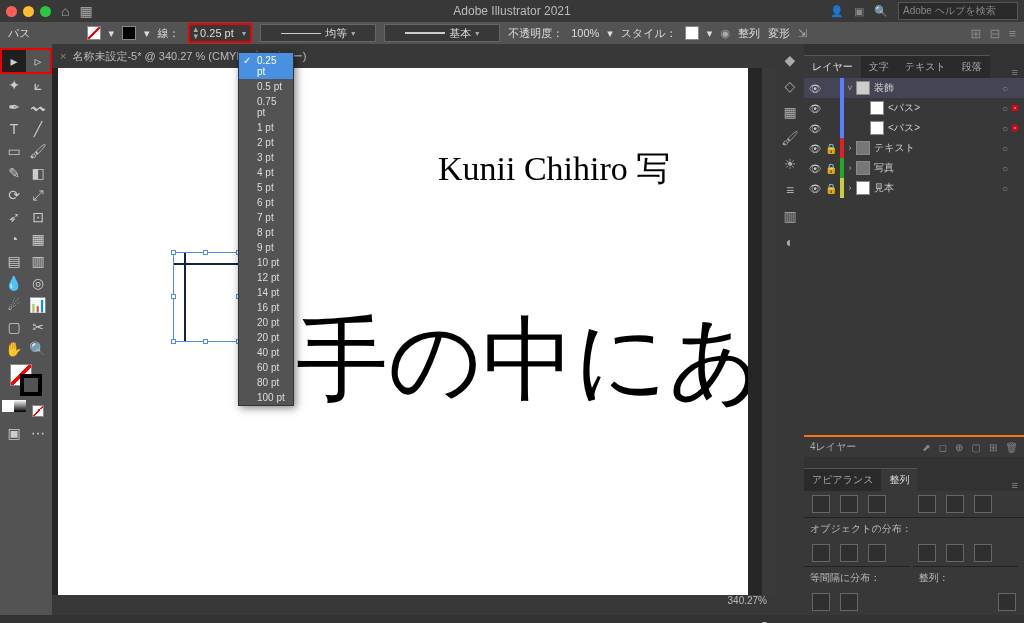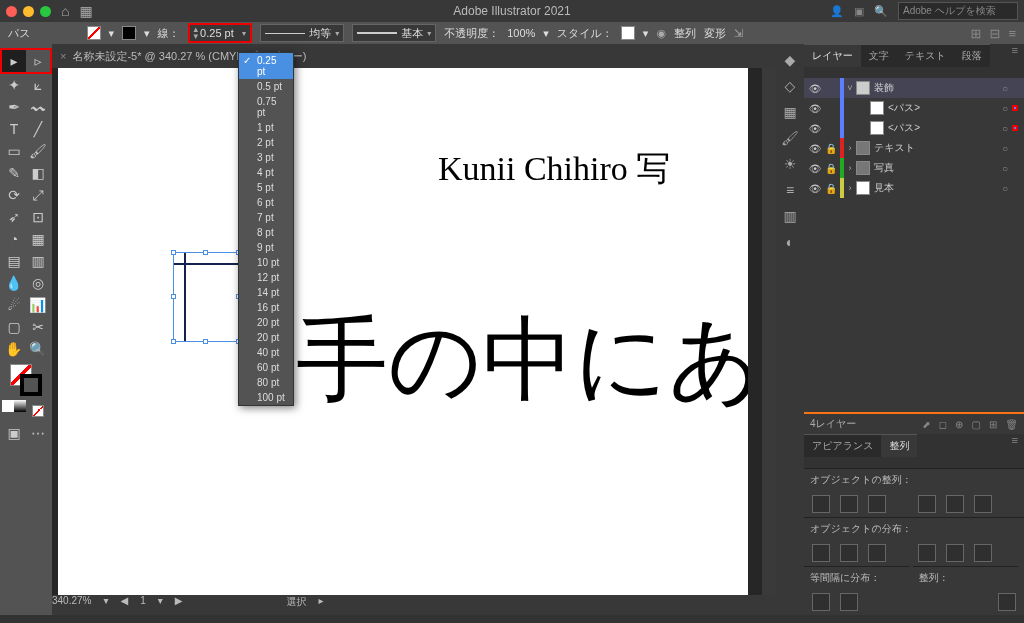--- a/index.html
+++ b/index.html
@@ -12,21 +12,21 @@
 .tr-red { background: #ff5f57; } .tr-yel { background: #febc2e; } .tr-grn { background: #28c840; }
 .titlebar .home-icon,.titlebar .doc-icon{ margin-left:10px;color:#aaa;font-size:14px;}
 .titlebar-title { position: absolute; left: 50%; transform: translateX(-50%); color: #bbb; font-size: 12px; }
 .titlebar-right{position:absolute;right:6px;display:flex;align-items:center;gap:10px;color:#888;font-size:11px;}
 .search-box{background:#2a2a2a;border:1px solid #555;padding:1px 4px;font-size:10px;color:#888;width:120px;}
 
 
 .controlbar { height: 22px; background: #535353; display:flex; align-items:center; padding:0 8px; gap:8px; font-size:11px; color:#ddd;}
 .stroke-field{display:flex;align-items:center;background:#383838;border:2px solid #e00;padding:0 4px;height:20px;gap:2px;}
 .stroke-field input{background:transparent;border:none;color:#ddd;width:40px;font-size:11px;}
-.dd{display:flex;align-items:center;background:#383838;border:1px solid #666;height:18px;padding:0 4px;gap:4px;}
+.dd{display:flex;align-items:center;background:#383838;border:1px solid #666;height:18px;padding:0 20px;gap:4px;}
 .dd .arrow{font-size:8px;color:#aaa;}
 .swatch-no{width:14px;height:14px;border:1px solid #888;background:linear-gradient(to top left,transparent 45%,red 45%,red 55%,transparent 55%),#fff;}
 .swatch-black{width:14px;height:14px;border:1px solid #888;background:#000;}
 .swatch-white{width:14px;height:14px;border:1px solid #888;background:#fff;}
 .ctrl-right{margin-left:auto;display:flex;gap:8px;color:#888;font-size:13px;}
 
 
 .main { display:flex; height: 571px; }
 .left-tools{width:52px;background:#535353;display:flex;flex-direction:column;align-items:center;padding-top:4px;gap:0;}
 .tool-pair{display:flex;gap:0;}
@@ -46,34 +46,34 @@
 .sel-box{position:absolute;left:115px;top:184px;width:66px;height:90px;border:1px solid #4a90e2;}
 .sel-box .hnd{position:absolute;width:5px;height:5px;background:#fff;border:1px solid #4a90e2;}
 .sel-box .hnd.tl{left:-3px;top:-3px}.sel-box .hnd.tm{left:50%;top:-3px;margin-left:-3px}.sel-box .hnd.tr{right:-3px;top:-3px}
 .sel-box .hnd.ml{left:-3px;top:50%;margin-top:-3px}.sel-box .hnd.mr{right:-3px;top:50%;margin-top:-3px}
 .sel-box .hnd.bl{left:-3px;bottom:-3px}.sel-box .hnd.bm{left:50%;bottom:-3px;margin-left:-3px}.sel-box .hnd.br{right:-3px;bottom:-3px}
 .sel-box .art-h{position:absolute;left:0;right:0;top:10px;height:2px;background:#14214f;}
 .sel-box .art-v{position:absolute;left:10px;top:0;bottom:0;width:2px;background:#14214f;}
 .txt1{position:absolute;left:380px;top:78px;font-family:"Times New Roman",serif;font-size:34px;color:#000;white-space:nowrap;}
 .txt2{position:absolute;left:238px;top:230px;font-family:"YuMincho","Hiragino Mincho Pro",serif;font-size:92px;color:#000;white-space:nowrap;font-weight:500;}
 .vscroll{width:14px;background:#3a3a3a;}
-.status{height:20px;background:#383838;display:flex;align-items:flex-start;padding:0 0;gap:12px;font-size:10px;color:#bbb;}
+.status{height:20px;background:#383838;display:flex;align-items:flex-end;padding:0 9px;gap:12px;font-size:10px;color:#bbb;flex-direction:column;}
 
 
 .stroke-dd{position:absolute;left:238px;top:52px;width:56px;background:#535353;border:1px solid #333;z-index:100;box-shadow:2px 2px 8px rgba(0,0,0,0.5);}
 .stroke-dd .opt{padding:2px 8px 2px 18px;font-size:10px;color:#ddd;cursor:pointer;position:relative;}
 .stroke-dd .opt.sel{background:#4a90e2;color:#fff;}
 .stroke-dd .opt.sel::before{content:"✓";position:absolute;left:4px;}
 
 
 .right-stack{width:28px;background:#383838;display:flex;flex-direction:column;align-items:center;padding-top:8px;gap:10px;}
 .right-stack .ic{color:#aaa;font-size:14px;cursor:pointer;}
 
 .right-panels{width:220px;background:#383838;display:flex;flex-direction:column;}
-.panel-tabs{display:flex;height:34px;background:#323232;align-items:flex-start;}
+.panel-tabs{display:flex;height:34px;background:#323232;align-items:flex-end;}
 .panel-tabs .tab{padding:4px 8px;font-size:10px;color:#aaa;background:#2a2a2a;border-top:1px solid #555;cursor:pointer;}
 .panel-tabs .tab.act{background:#383838;color:#ddd;}
 .panel-tabs .menu{margin-left:auto;padding:0 6px;color:#888;}
 .layers-body{flex:0 0 auto;max-height:360px;background:#383838;}
 .layer-row{display:flex;align-items:center;height:20px;padding:0 2px;font-size:10px;color:#ccc;}
 .layer-row.sel{background:#445;}
 .layer-row .vis{width:18px;text-align:center;color:#ccc;}
 .layer-row .lock{width:16px;text-align:center;color:#aaa;}
 .layer-row .ind{}
 .layer-row .exp{width:12px;text-align:center;color:#aaa;font-size:9px;}
@@ -361,21 +361,20 @@
         <span>🗑</span>
       </div>
     </div>
 
     <div class="panel-tabs">
       <div class="tab">アピアランス</div>
       <div class="tab act">整列</div>
       <div class="menu">≡</div>
     </div>
     <div class="align-panel">
-      <div class="align-head">オブジェクトの整列：</div>
       <div class="align-row">
         <span class="align-ic"></span>
         <span class="align-ic"></span>
         <span class="align-ic"></span>
         <span style="width:12px"></span>
         <span class="align-ic"></span>
         <span class="align-ic"></span>
         <span class="align-ic"></span>
       </div>
       <div class="align-head">オブジェクトの分布：</div>

